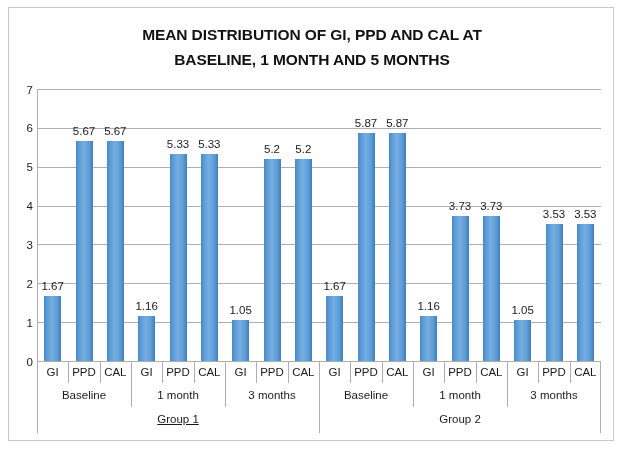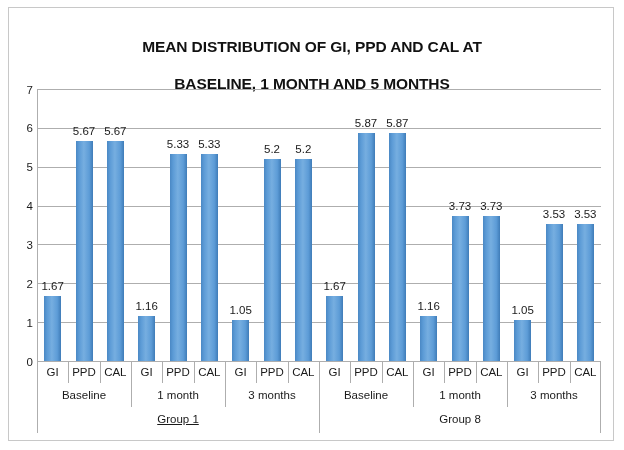--- a/index.html
+++ b/index.html
@@ -32,21 +32,21 @@
     left: 0;
     top: 14px;
     width: 606px;
     text-align: center;
     font-size: 15.5px;
     font-weight: bold;
     color: #111111;
     line-height: 25px;
     letter-spacing: -0.1px;
   }
-  #chart-title .ttl-line { display: block; white-space: nowrap; margin-top: 12px; }
+  #chart-title .ttl-line { display: block; white-space: nowrap; }
 
   
   #plot {
     position: absolute;
     left: 28px;
     top: 81px;
     width: 564px;
     height: 272px;
   }
 
@@ -259,21 +259,21 @@
     <div class="cat-row" id="row-timepoint" style="top: 27px;">
         <div class="cat-cell" style="left: 0px; width: 94px;">Baseline</div>
         <div class="cat-cell" style="left: 94px; width: 94px;">1 month</div>
         <div class="cat-cell" style="left: 188px; width: 94px;">3 months</div>
         <div class="cat-cell" style="left: 282px; width: 94px;">Baseline</div>
         <div class="cat-cell" style="left: 376px; width: 94px;">1 month</div>
         <div class="cat-cell" style="left: 470px; width: 94px;">3 months</div>
       </div>
     <div class="cat-row" id="row-group" style="top: 51px;">
         <div class="cat-cell" style="left: 0px; width: 282px; text-decoration: underline;">Group 1</div>
-        <div class="cat-cell" style="left: 282px; width: 282px;">Group 8</div>
+        <div class="cat-cell" style="left: 282px; width: 282px;">Group 2</div>
       </div>
     <div id="cat-seps">
         <div class="cat-sep" style="left: 31.3333px; top: 0px; height: 22px;"></div>
         <div class="cat-sep" style="left: 62.6667px; top: 0px; height: 22px;"></div>
         <div class="cat-sep" style="left: 94px; top: 0px; height: 22px;"></div>
         <div class="cat-sep" style="left: 125.333px; top: 0px; height: 22px;"></div>
         <div class="cat-sep" style="left: 156.667px; top: 0px; height: 22px;"></div>
         <div class="cat-sep" style="left: 188px; top: 0px; height: 22px;"></div>
         <div class="cat-sep" style="left: 219.333px; top: 0px; height: 22px;"></div>
         <div class="cat-sep" style="left: 250.667px; top: 0px; height: 22px;"></div>

